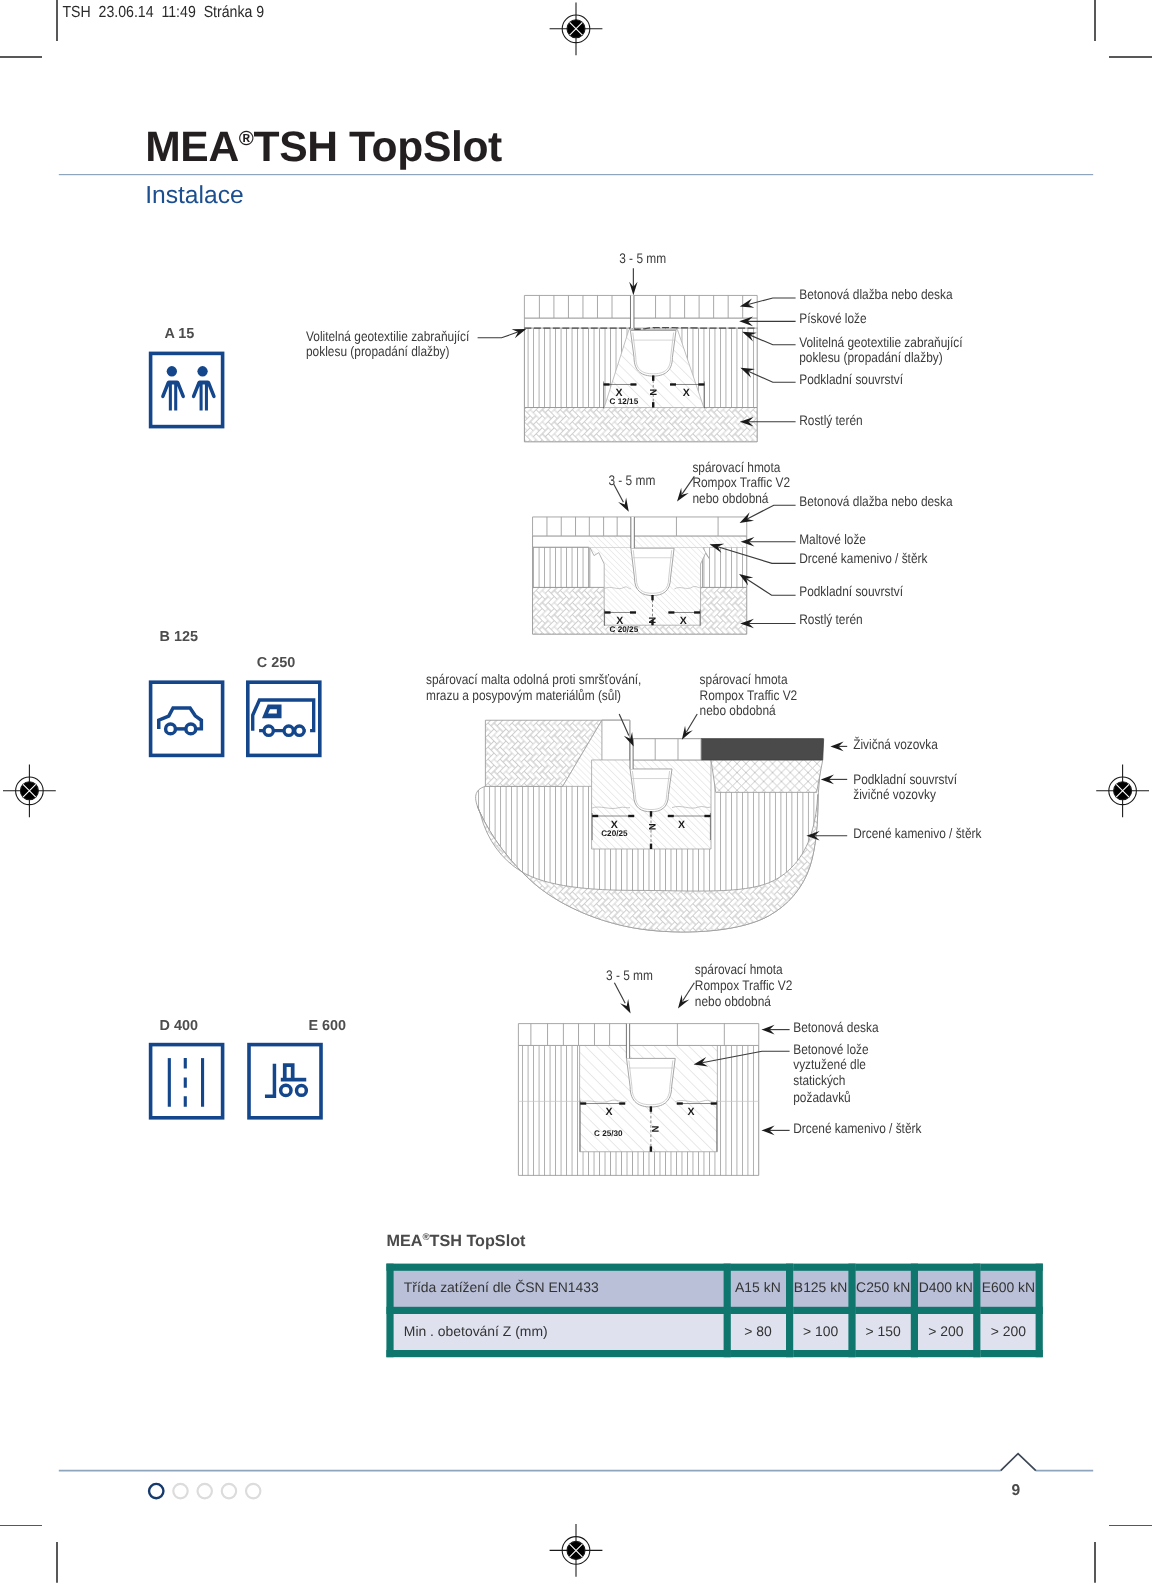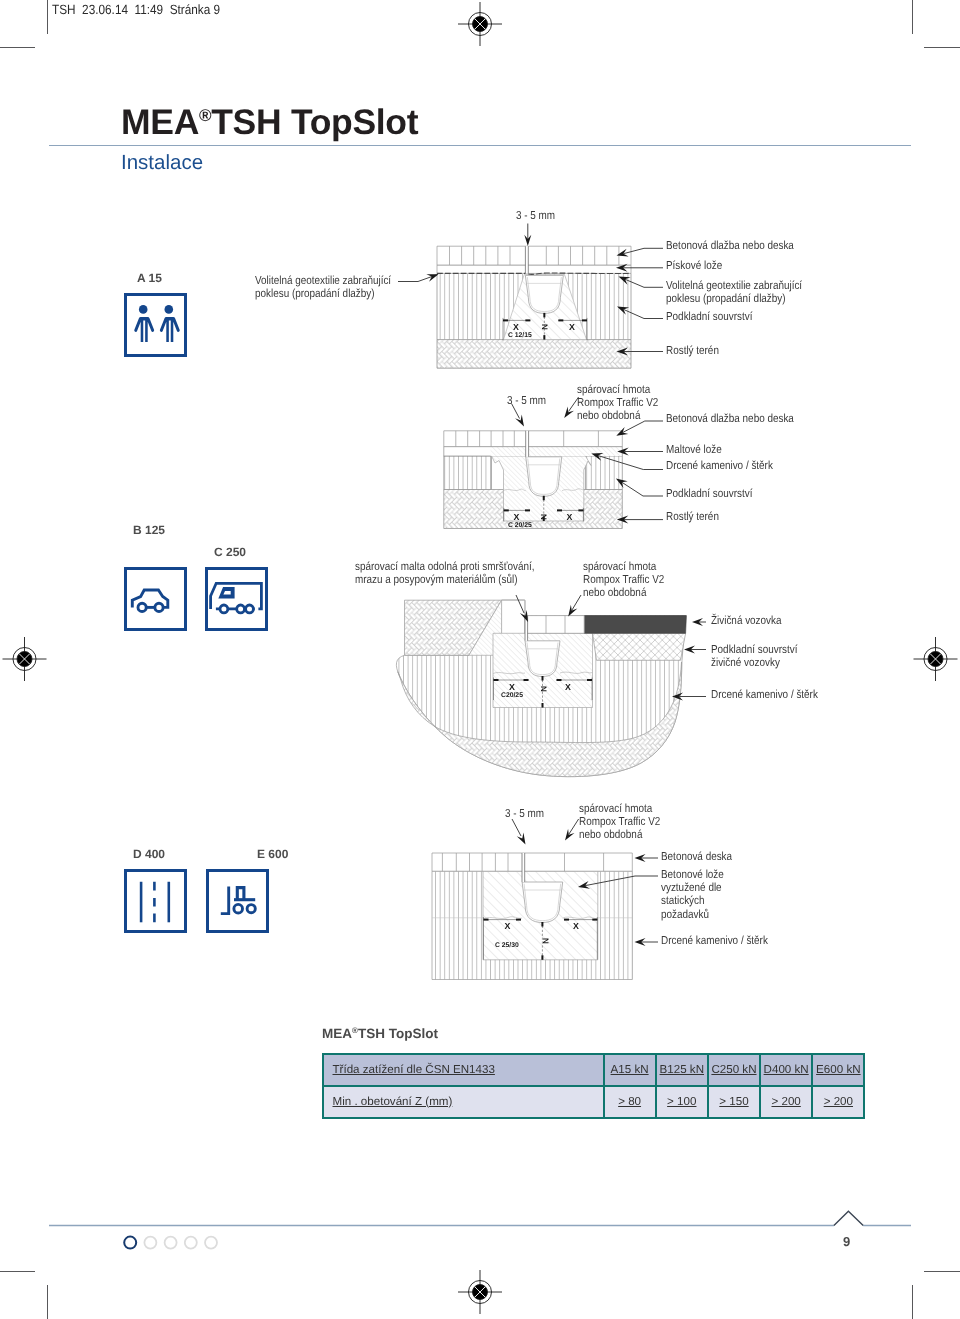--- a/index.html
+++ b/index.html
@@ -26,22 +26,22 @@
   .mm{position:absolute;font-size:11.6px;color:#3a3a3a;white-space:nowrap;
       transform:scaleX(0.855);transform-origin:0 0;}
   .pagenum{position:absolute;left:843px;top:1234px;font-size:13px;font-weight:bold;color:#4a4a4a;}
   .tblcap{position:absolute;left:322px;top:1026px;font-size:13.5px;font-weight:bold;
           color:#4a4a4a;white-space:nowrap;}
   .tblcap .reg{font-size:8px;vertical-align:5px;}
   table.spec{position:absolute;left:321.5px;top:1053px;border-collapse:collapse;
              font-size:11.6px;color:#333;table-layout:fixed;width:542px;}
   table.spec col.c0{width:281px;}
   table.spec col.cn{width:52.2px;}
-  table.spec td{border:2px solid #0f766e;padding:0;height:30px;text-align:center;
-                vertical-align:middle;line-height:1.1;text-decoration:underline;}
+  table.spec td{border:6px solid #0f766e;padding:0;height:30px;text-align:center;
+                vertical-align:middle;line-height:1.1;}
   table.spec td.tlbl{text-align:left;padding-left:9px;}
   table.spec tr.thdr td{background:#b9c0d8;font-weight:normal;}
   table.spec tr.alt td{background:#dfe1ee;}
 
 
 </style>
 </head>
 <body>
 
 <div class="page" id="page">

